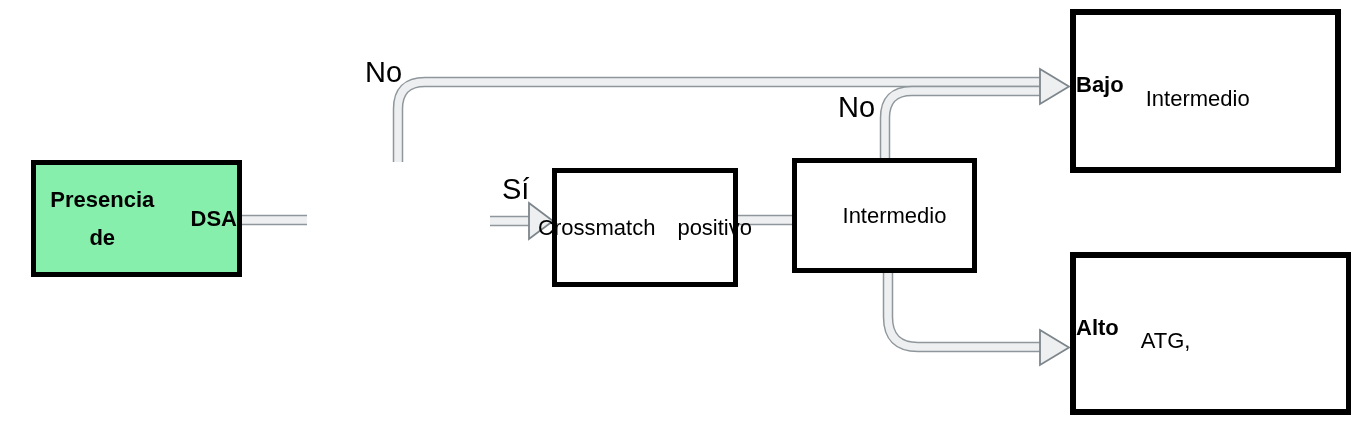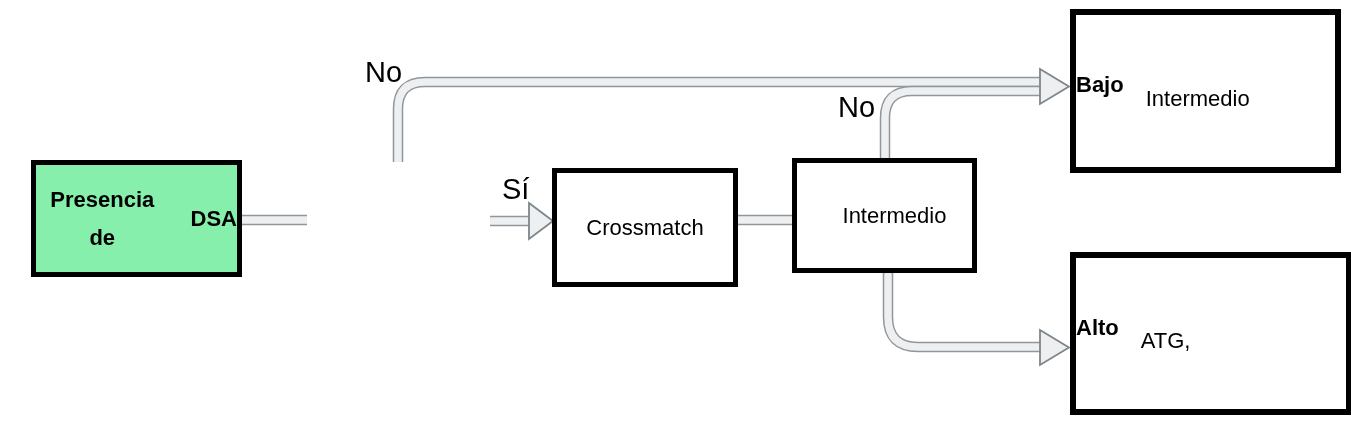--- a/index.html
+++ b/index.html
@@ -117,20 +117,21 @@
   </svg>
 
   <div class="node node-start">
     <span>Presencia de</span>
     <span>DSA</span>
   </div>
 
 
   <div class="node node-crossmatch">
     <span>Crossmatch</span>
+    <span>positivo</span>
   </div>
 
   <div class="node node-intermedio">
     <span>Intermedio</span>
   </div>
 
   <div class="node node-outcome node-bajo">
     <span class="outcome-title">Bajo</span>
     <span>Intermedio</span>
   </div>

